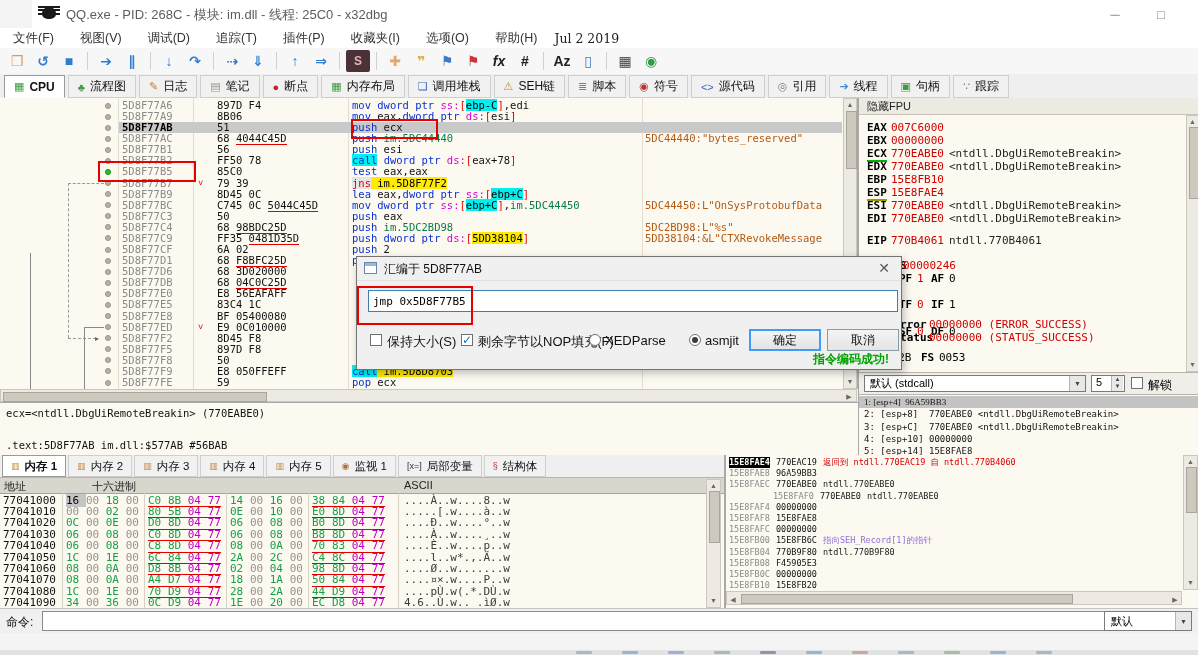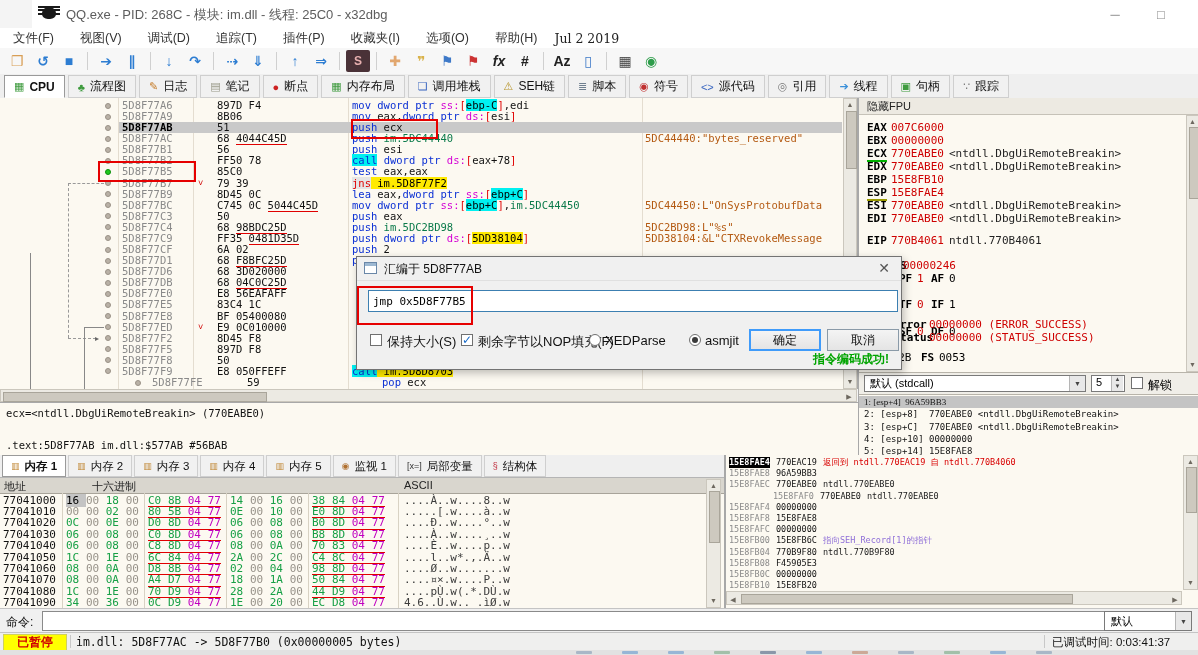--- a/index.html
+++ b/index.html
@@ -427,21 +427,21 @@
           <span class="daddr">5D8F77F8</span>
           <span class="dbytes"><span>50</span></span>
           <span class="dinstr"></span>
         </div>
         <div class="drow" style="top: 267.92px;">
           <span class="dot"></span>
           <span class="daddr">5D8F77F9</span>
           <span class="dbytes"><span>E8 050FFEFF</span></span>
           <span class="dinstr"><span class="c-callbg">call</span><span class="c-yhl"> im.5D8D8703</span></span>
         </div>
-        <div class="drow" style="top: 279px; margin-left: 30px;">
+        <div class="drow" style="top: 279px;">
           <span class="dot"></span>
           <span class="daddr">5D8F77FE</span>
           <span class="dbytes"><span>59</span></span>
           <span class="dinstr"><span class="c-mn">pop </span><span class="c-pl">ecx</span></span>
         </div>
       </div>
 
     <div class="sb" style="left:843px;top:0;width:14px;height:291px">
       <div class="sbarrow" style="top:2px">▲</div>
       <div class="sbthumb" style="left:2px;top:12px;width:9px;height:56px"></div>
@@ -598,27 +598,20 @@
 
   <div class="cmdrow">
     <span class="cmdlabel">命令:</span>
     <input class="cmdinput" value="" style="">
     <div class="combo cmdcombo" style="position:absolute">
       <span>默认</span>
       <span class="arrowbox">▼</span>
     </div>
   </div>
 
-  <div class="statusbar">
-    <span class="stbadge">已暂停</span>
-    <span class="stsep" style="left:70px"></span>
-    <span class="stmsg">im.dll: 5D8F77AC -&gt; 5D8F77B0 (0x00000005 bytes)</span>
-    <span class="stsep" style="left:1044px"></span>
-    <span class="sttime"><span>已调试时间:</span> <span>0:03:41:37</span></span>
-  </div>
 
   <div class="taskstrip">
     <span class="tspot" style="left:576px;background:#8aa0b8"></span>
     <span class="tspot" style="left:622px;background:#6f9ed0"></span>
     <span class="tspot" style="left:668px;background:#6f9ed0"></span>
     <span class="tspot" style="left:714px;background:#7fae8a"></span>
     <span class="tspot" style="left:760px;background:#5a6f8a"></span>
     <span class="tspot" style="left:806px;background:#6f9ed0"></span>
     <span class="tspot" style="left:852px;background:#c08a6f"></span>
     <span class="tspot" style="left:898px;background:#8aa0b8"></span>

